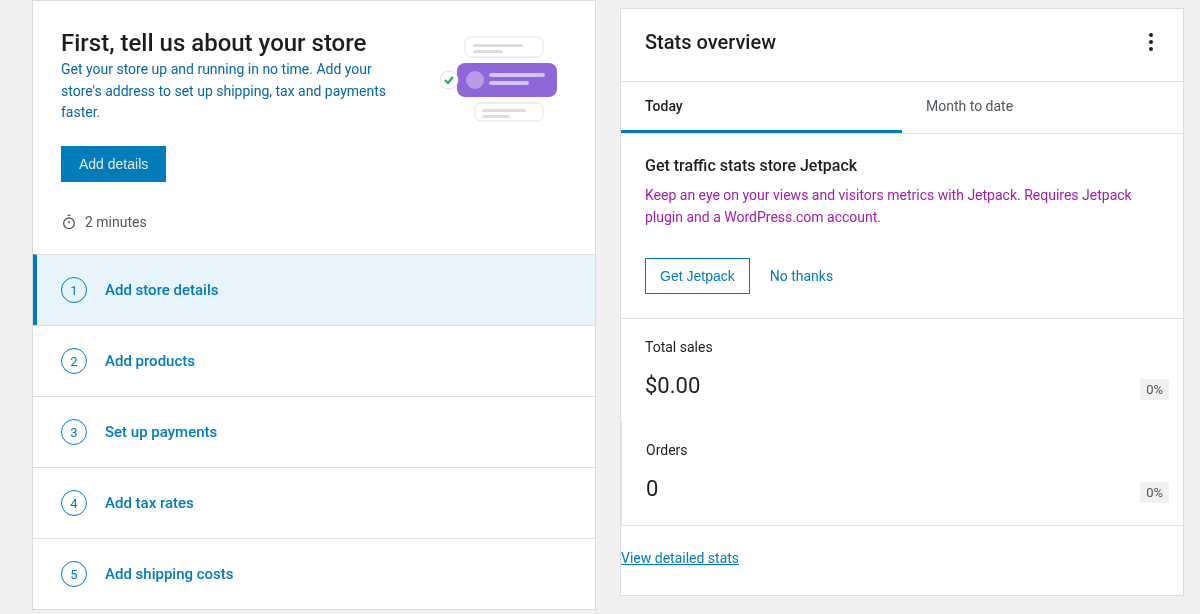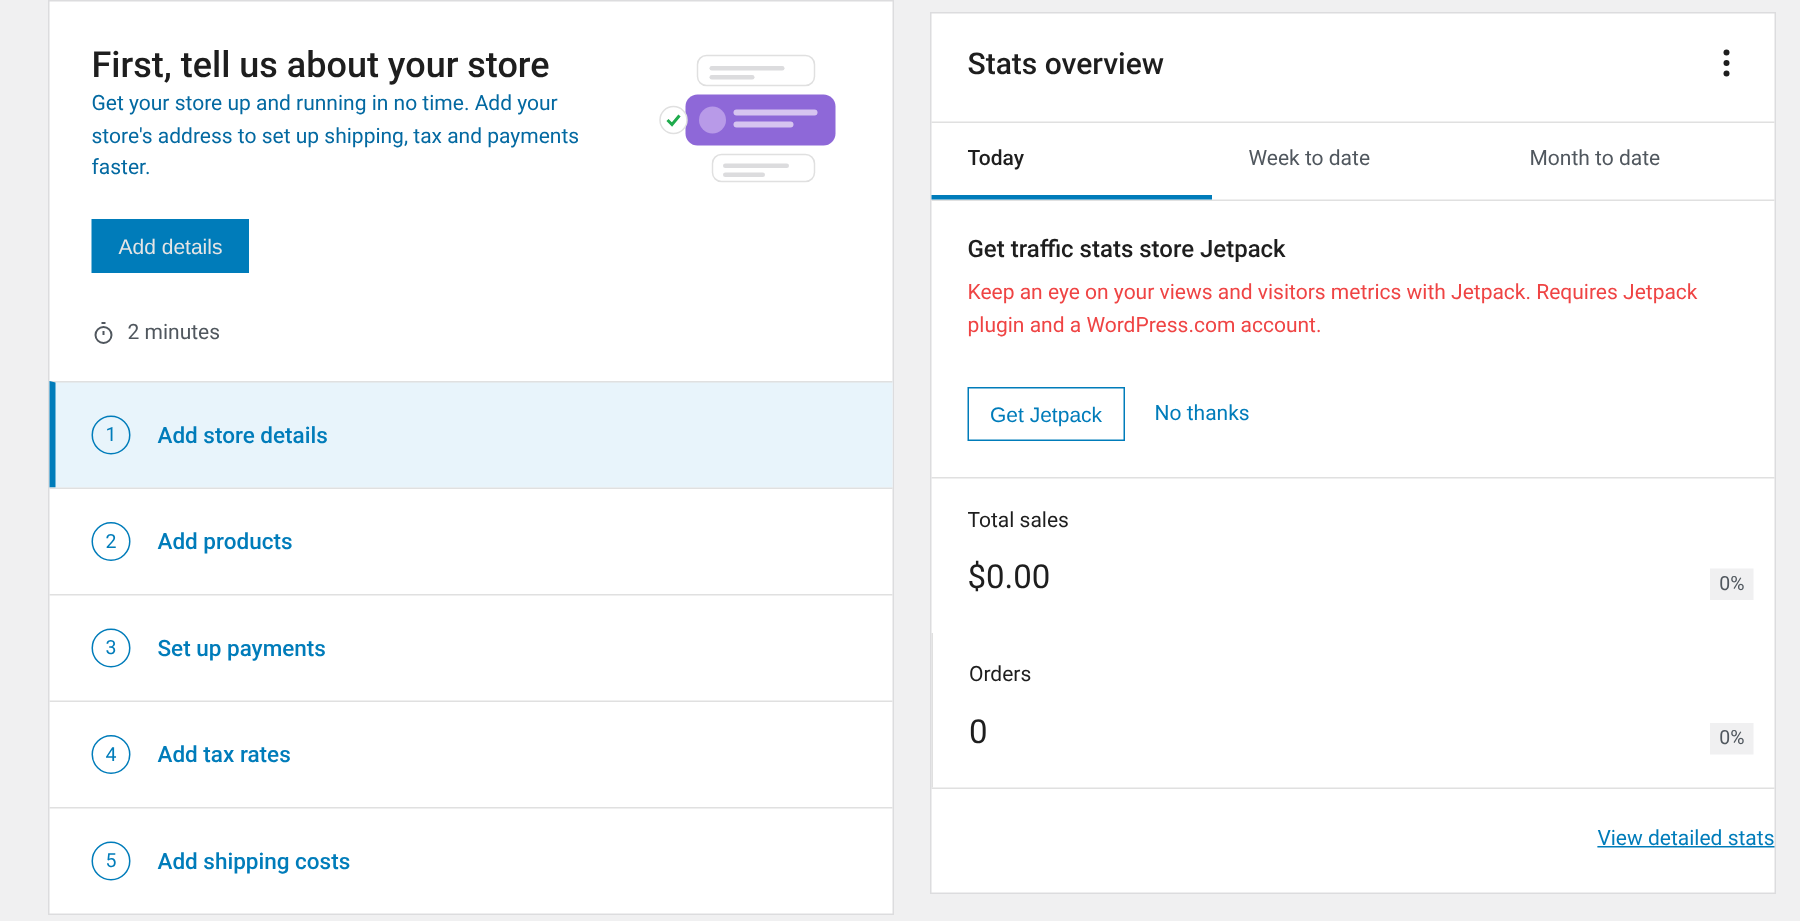--- a/index.html
+++ b/index.html
@@ -140,21 +140,21 @@
   .jetpack-promo {
     padding: 22px 24px 0 24px;
   }
   .jetpack-title {
     font-size: 16px;
     font-weight: 500;
     color: #1e1e1e;
     margin-bottom: 10px;
   }
   .jetpack-desc {
-    color: #ef4444;
+    color: #a21caf;
     font-size: 14px;
     line-height: 1.55;
     margin-bottom: 30px;
   }
   .jetpack-actions {
     display: flex;
     align-items: center;
     gap: 20px;
     padding-bottom: 24px;
   }
@@ -196,21 +196,21 @@
     position: absolute;
     right: 14px;
     bottom: 22px;
     background: #f0f0f1;
     color: #50575e;
     font-size: 13px;
     padding: 3px 6px;
   }
   .detailed-link-wrap {
     padding: 22px 0 28px 0;
-    text-align: right;
+    text-align: left;
   }
   .detailed-link {
     color: #007cba;
     text-decoration: underline;
     font-size: 14px;
     cursor: pointer;
   }
 </style>
 </head>
 <body>
@@ -279,21 +279,20 @@
       <h2 class="stats-title">Stats overview</h2>
       <div class="kebab">
         <span></span>
           <span></span>
           <span></span>
       </div>
     </div>
 
     <div class="tabs" id="tabs-container">
         <div class="tab active">Today</div>
-        <div class="tab">Week to date</div>
         <div class="tab">Month to date</div>
       </div>
 
     <div class="jetpack-promo">
       <h3 class="jetpack-title">Get traffic stats store Jetpack</h3>
       <p class="jetpack-desc">Keep an eye on your views and visitors metrics with Jetpack. Requires Jetpack plugin and a WordPress.com account.</p>
       <div class="jetpack-actions">
         <button class="btn-outline">Get Jetpack</button>
         <span class="link-plain">No thanks</span>
       </div>

